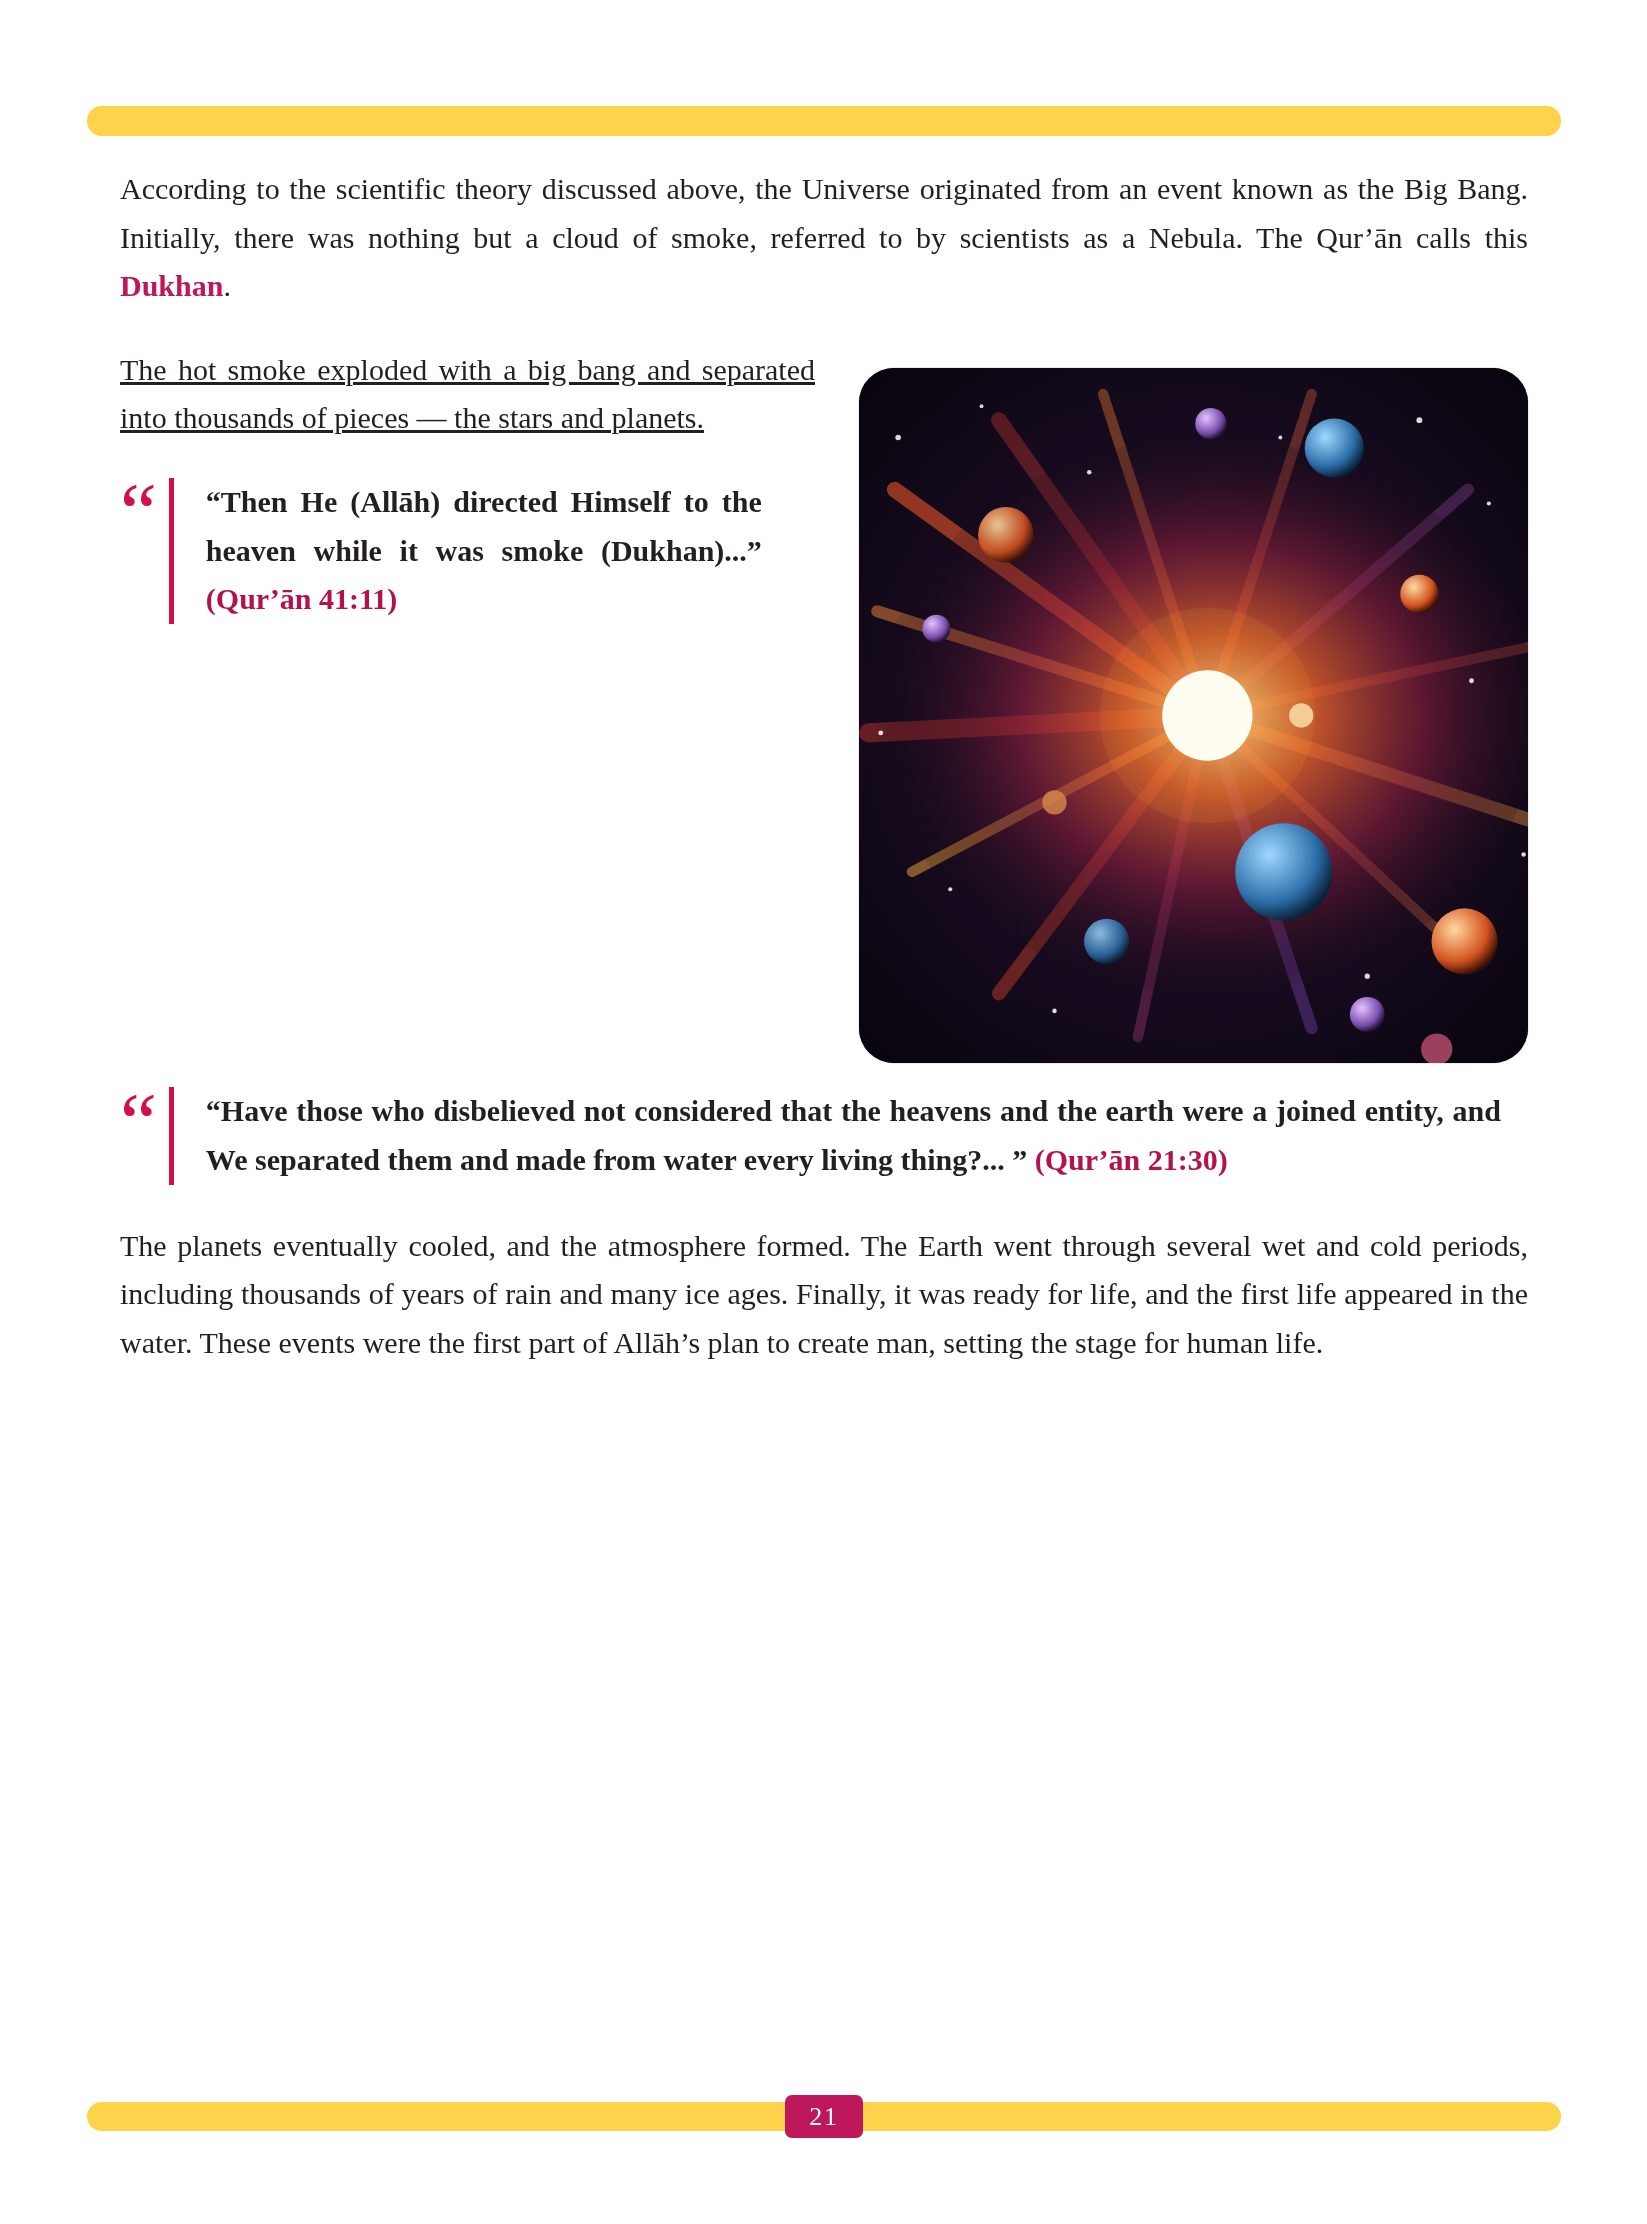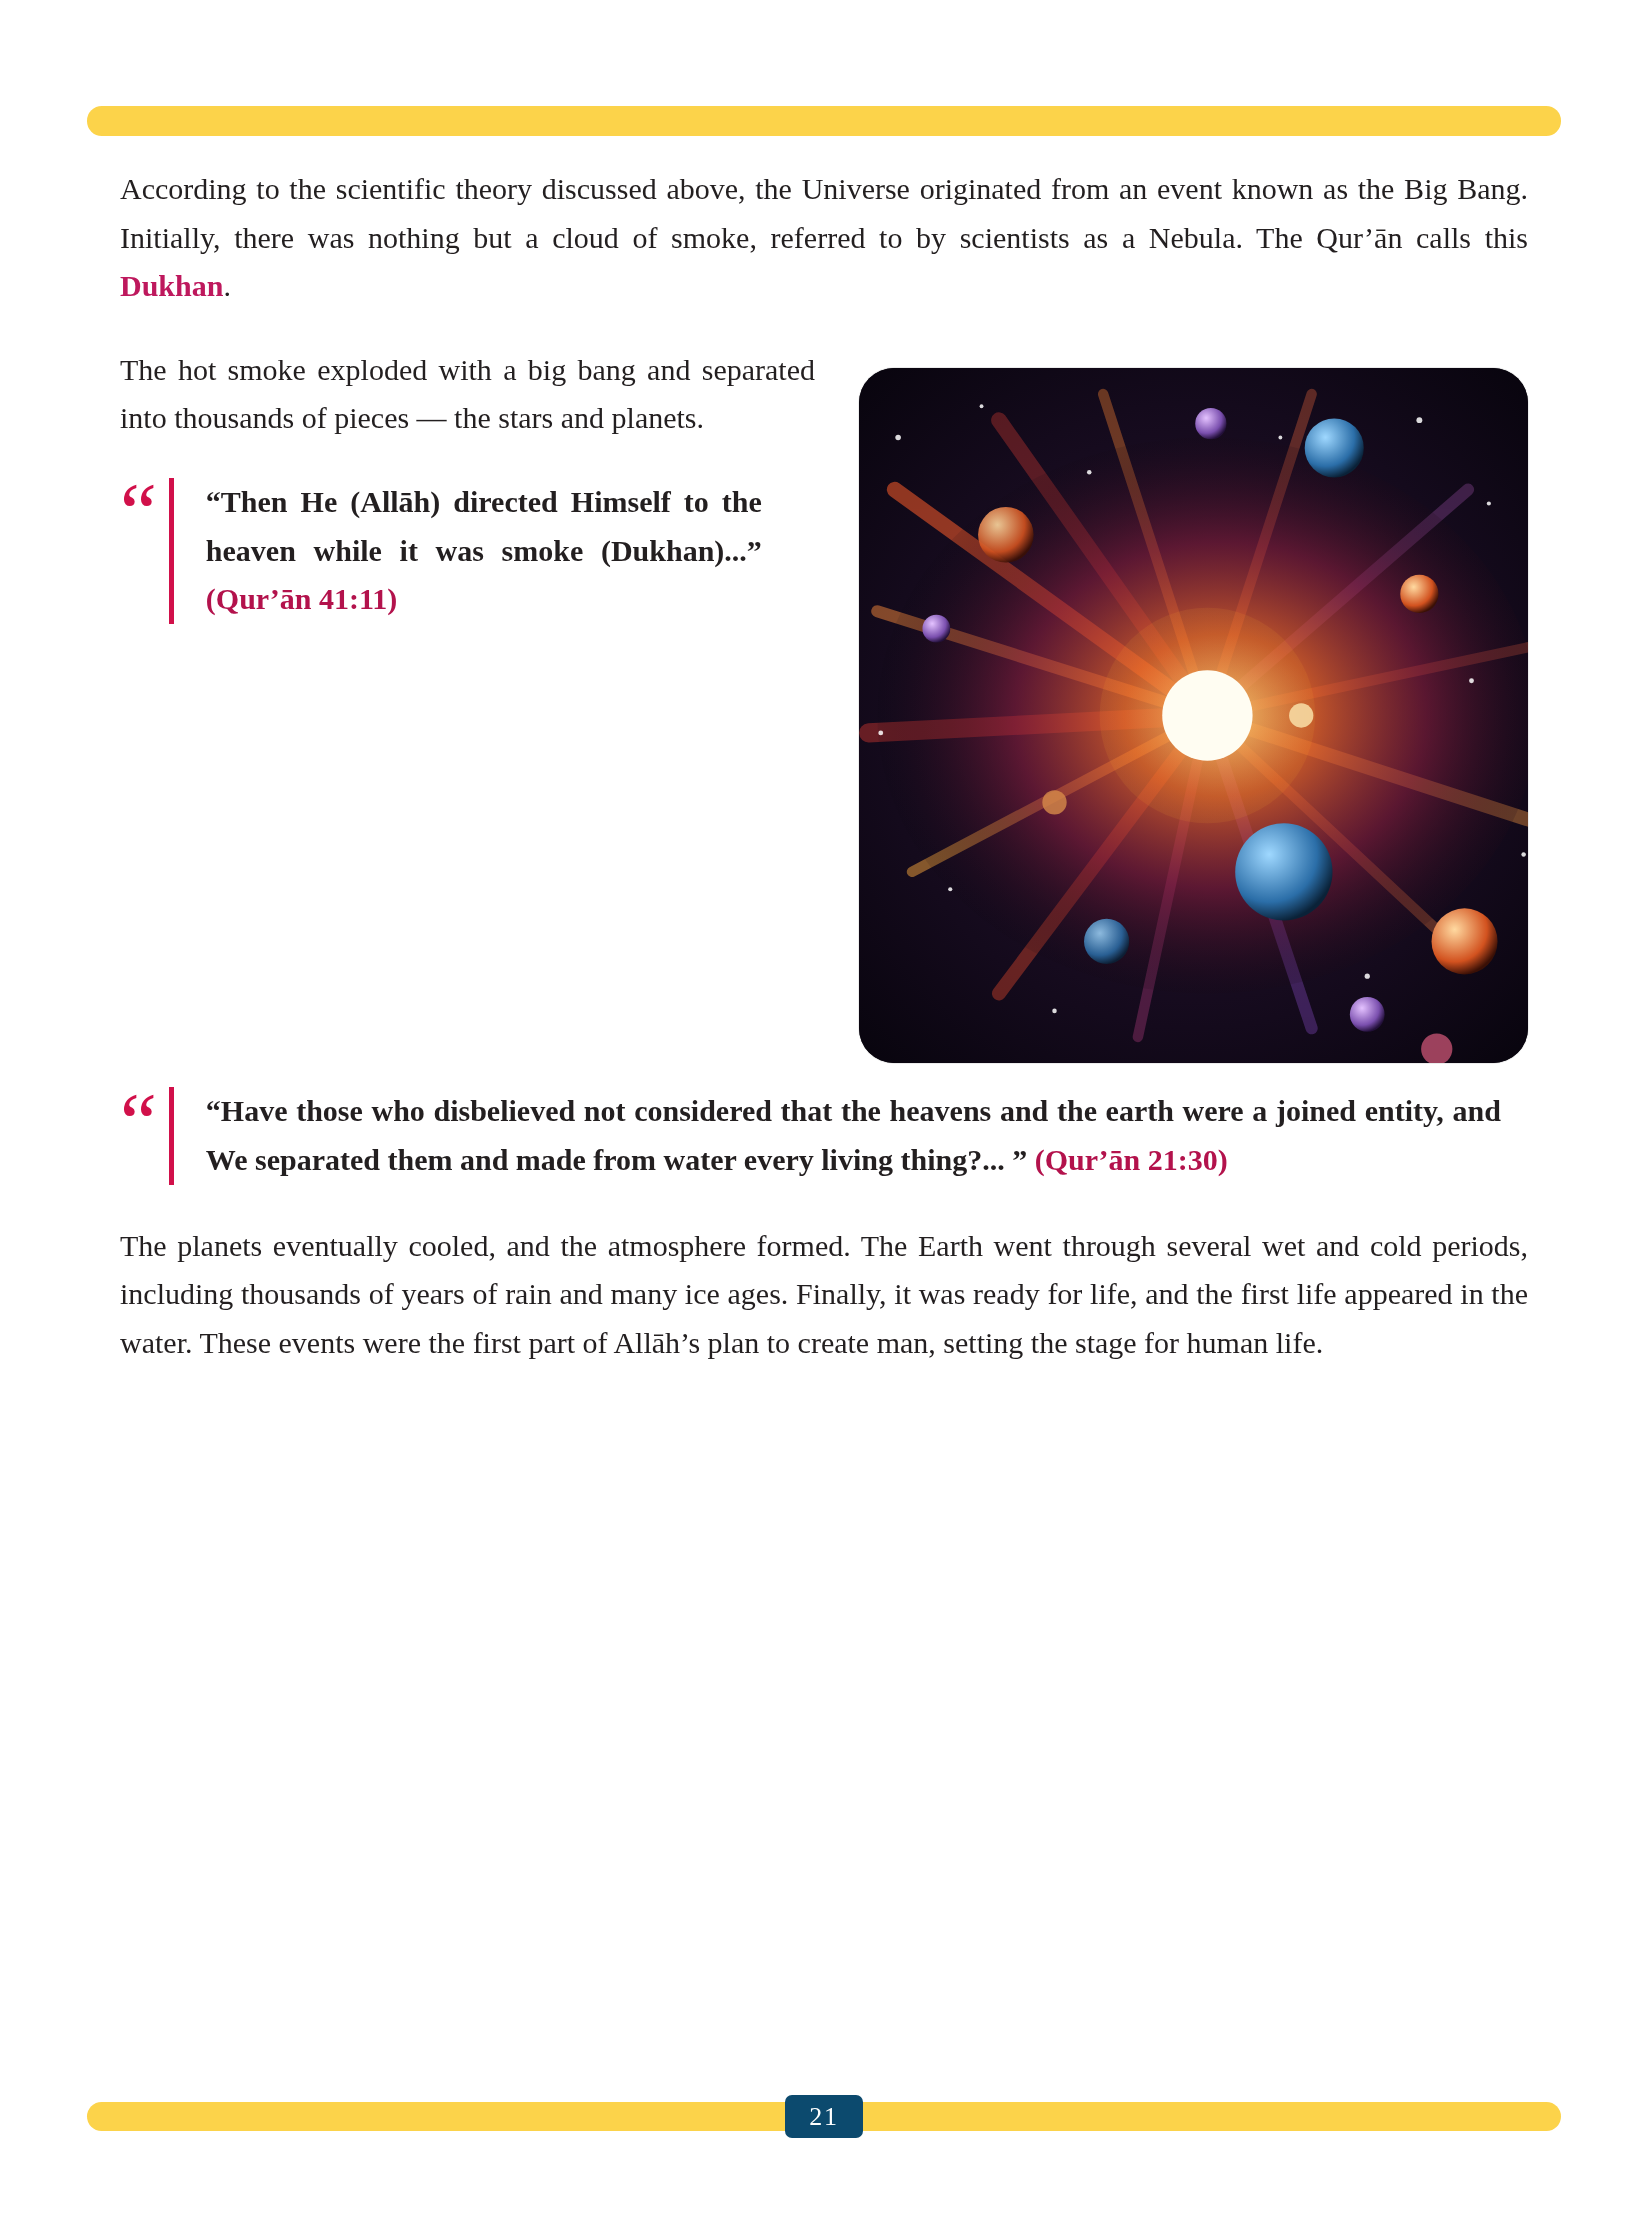--- a/index.html
+++ b/index.html
@@ -38,21 +38,21 @@
     position: absolute;
     bottom: 87px;
     left: 0;
     right: 0;
     display: flex;
     justify-content: center;
     align-items: center;
     pointer-events: none;
   }
   .page-number {
-    background: #0c4a6e;
+    background: #be185d;
     color: #ffffff;
     font-family: "Liberation Serif", serif;
     font-size: 26px;
     letter-spacing: 1.7px;
     width: 78px;
     height: 43px;
     border-radius: 7px;
     display: flex;
     align-items: center;
     justify-content: center;
@@ -92,20 +92,21 @@
     overflow: hidden;
     box-shadow: 0 0 0 0.9px rgba(0,0,0,0.08);
     background: #05030a;
     position: relative;
   }
   .figure svg { display: block; width: 100%; height: 100%; }
 
   
   .narrow {
     width: 695px;
+    text-decoration: underline;
   }
 
   
   .quote-block {
     display: flex;
     align-items: flex-start;
     margin: 0 0 35px 0;
   }
   .quote-mark {
     color: #d1104a;

